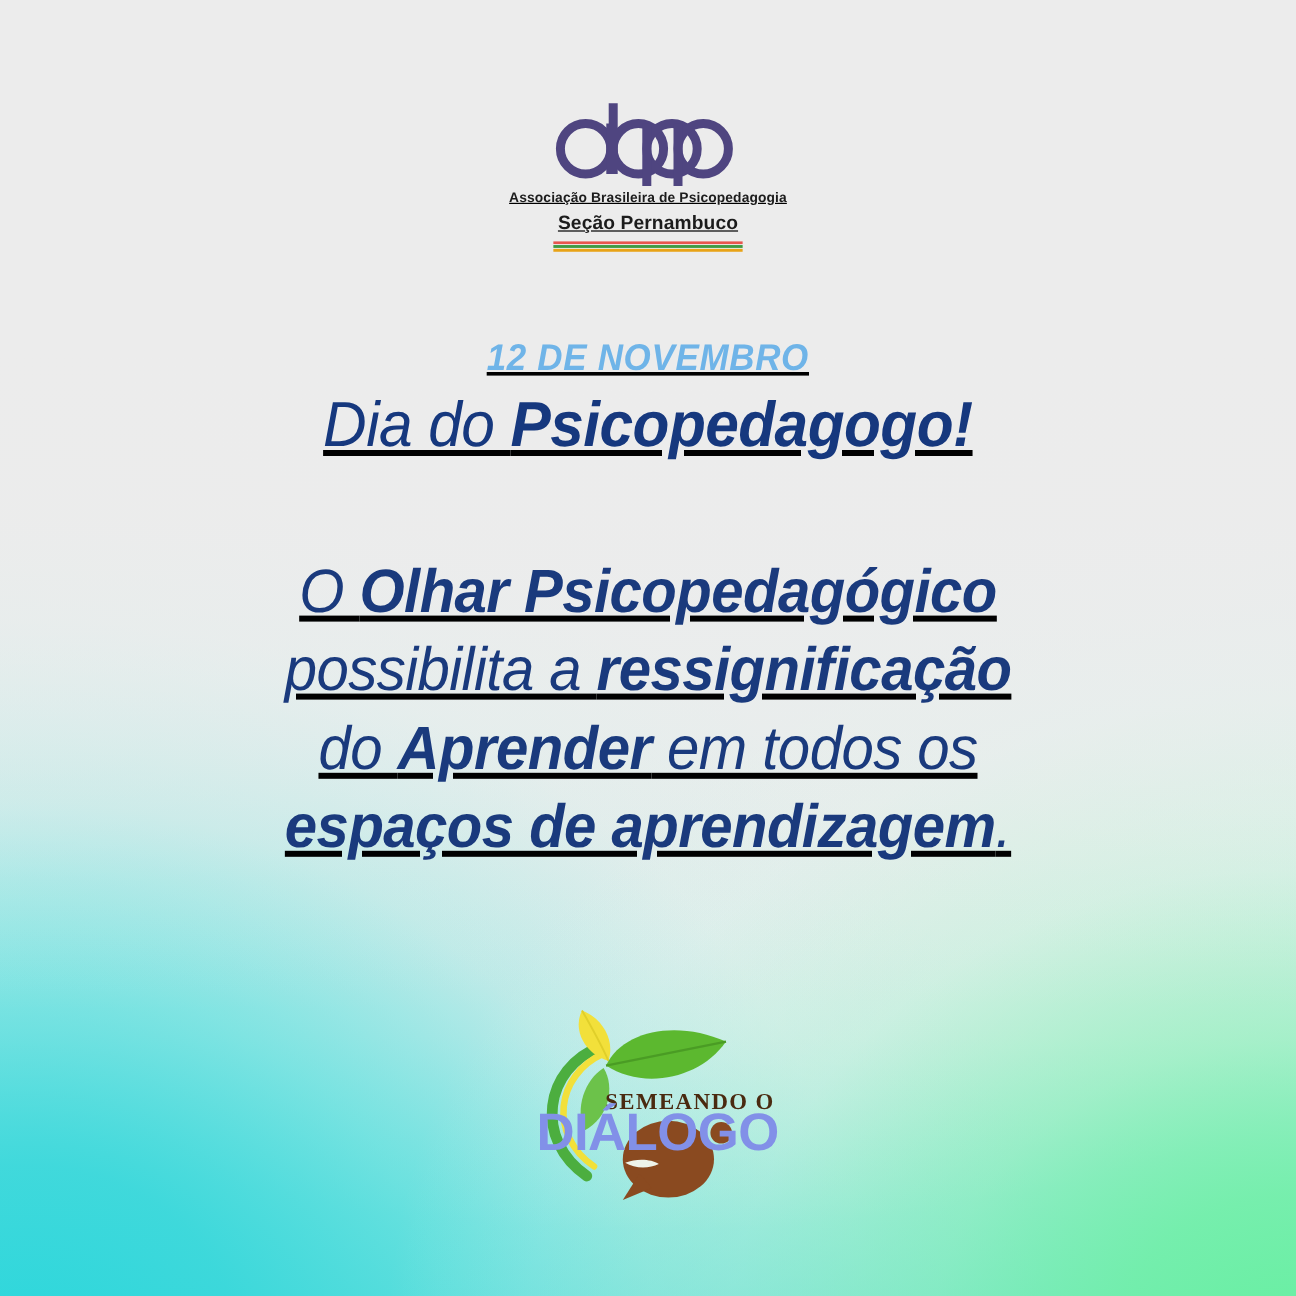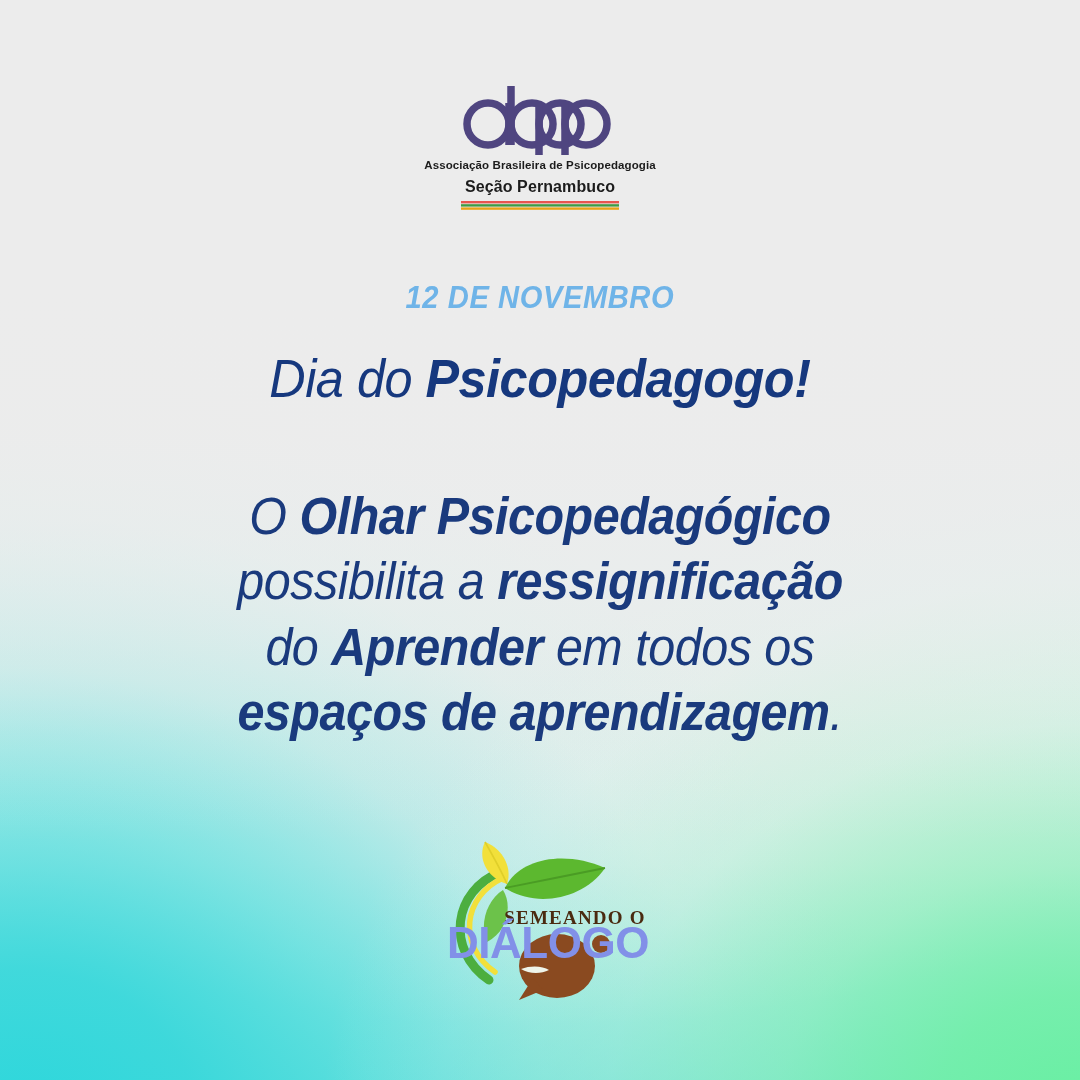--- a/index.html
+++ b/index.html
@@ -52,21 +52,21 @@
       rgba(236,236,236,0.92) 40%,
       rgba(236,238,238,0.55) 54%,
       rgba(236,240,240,0.12) 68%,
       rgba(236,240,240,0) 78%);
   }
 
   
   .content {
     position:relative;
     width:100%; height:100%;
-    display:flex; flex-direction:column; align-items:center;
+    display:flex; flex-direction:column; align-items:center;text-decoration:underline;
   }
 
   
   .abpp-logo {
     margin-top:84px;
     display:flex; flex-direction:column; align-items:center;
     width:300px;
   }
   .abpp-mark { display:block; }
   .abpp-name {
@@ -77,21 +77,20 @@
     font-size:16px; font-weight:bold; color:#1c1c1c;
     letter-spacing:0.1px; margin-top:7px; white-space:nowrap;
   }
   .abpp-bars { margin-top:5px; width:158px; }
 
   
   .headline-block {
     margin-top:72px;
     display:flex; flex-direction:column; align-items:center;
     width:100%;
-    gap:24px;
   }
   .kicker {
     font-size:31px; font-weight:bold; font-style:italic;
     color:#6fb4e8; letter-spacing:0.6px;
     transform:scaleX(0.94); transform-origin:center;
     line-height:1.0;
   }
   .title {
     margin-top:14px;
     font-size:53px; color:#16387e;

